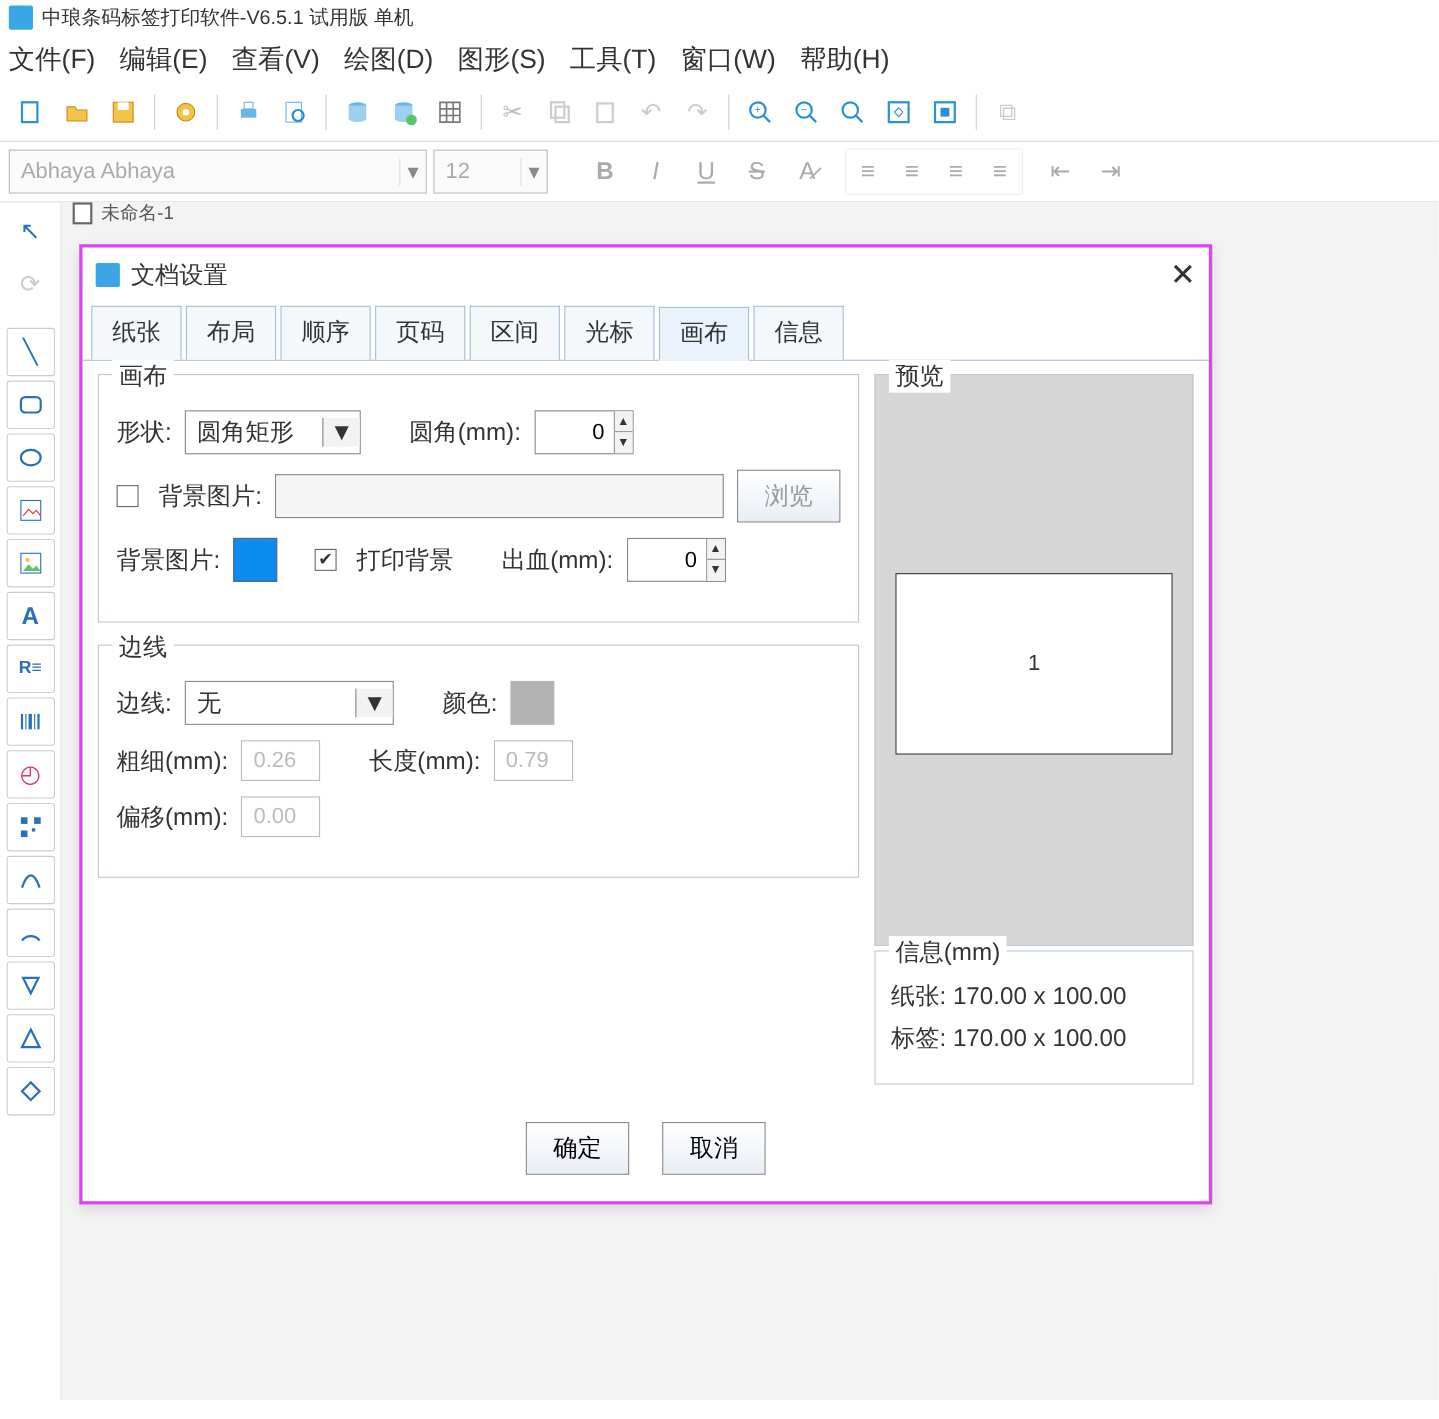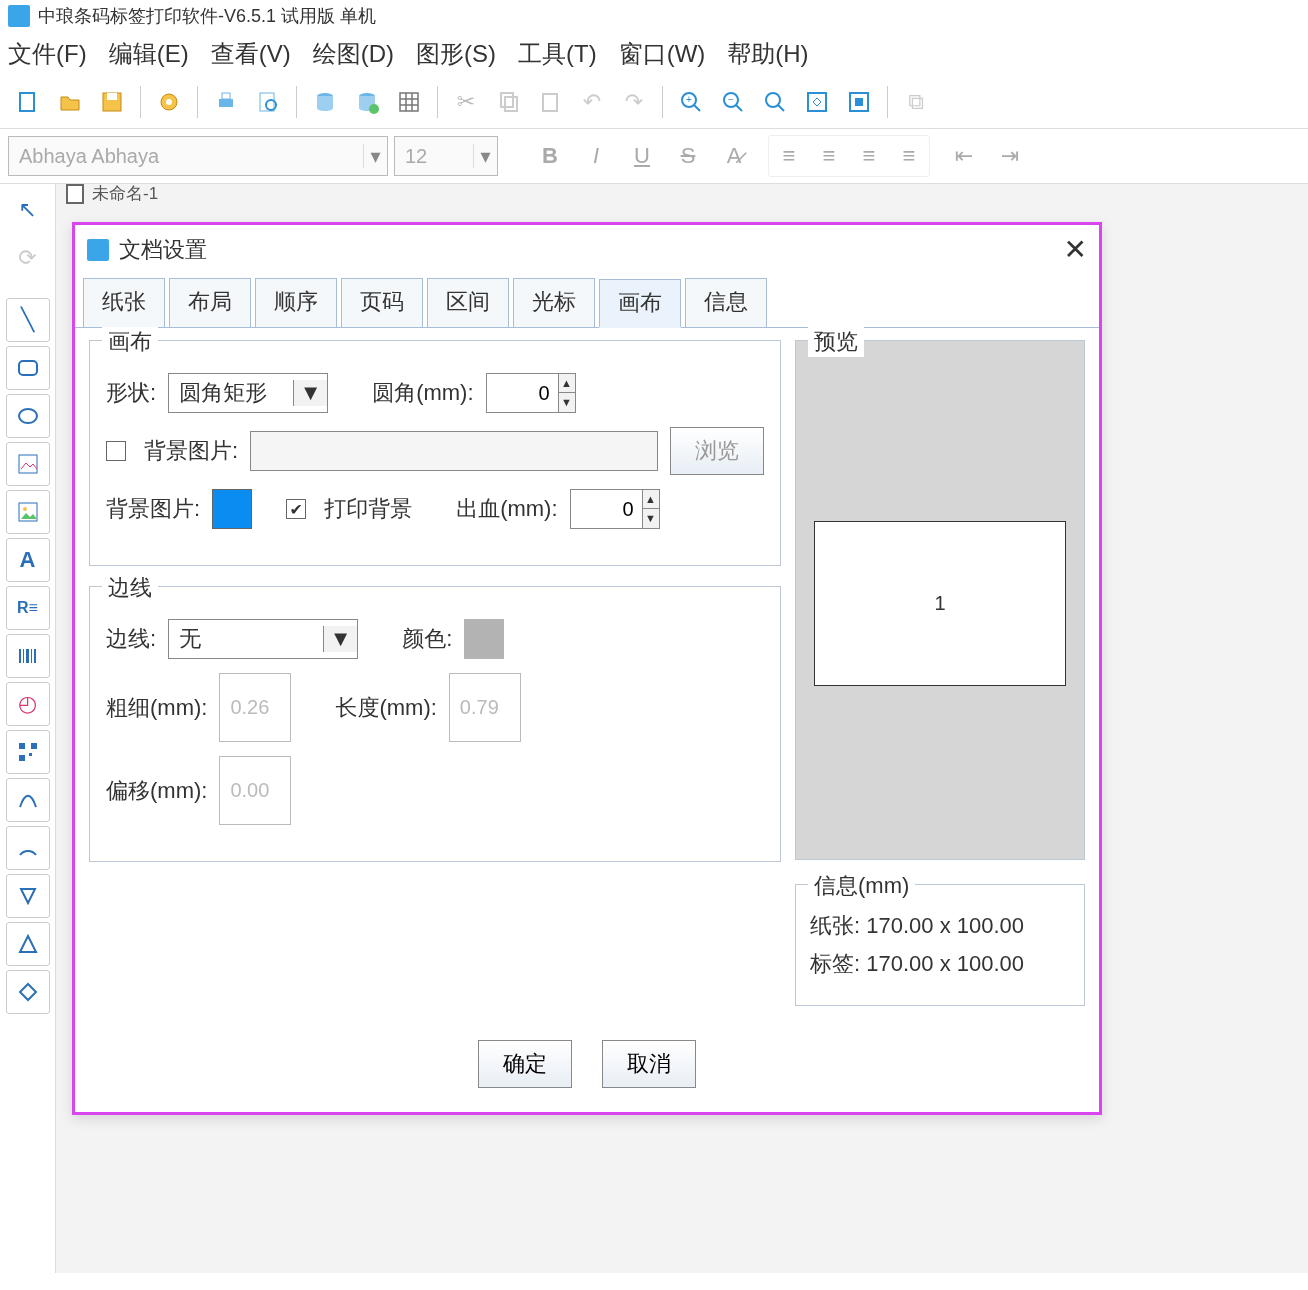--- a/index.html
+++ b/index.html
@@ -63,27 +63,27 @@
 .numbox input, .select input { border: none; outline: none; font-size: 20px; width: 100%; padding: 0 8px; text-align: right; background: transparent; }
 .spinners { width: 22px; display: flex; flex-direction: column; border-left: 1px solid #888; }
 .spinners div { height: 19px; text-align: center; font-size: 11px; line-height: 19px; border-bottom: 1px solid #888; background: #f2f2f2; }
 .spinners div:last-child { border-bottom: none; }
 .checkbox { width: 20px; height: 20px; border: 1px solid #666; display: inline-flex; align-items: center; justify-content: center; font-size: 16px; margin-right: 6px; }
 .color-sw { width: 40px; height: 40px; border: 1px solid #666; }
 .btn { border: 1px solid #888; padding: 8px 24px; font-size: 22px; background: linear-gradient(#fff,#e8eef5); }
 .btn.disabled { color: #999; }
 .textfield { border: 1px solid #888; height: 40px; flex: 1; background: #fff; }
 .textfield.disabled { background: #f5f5f5; }
-.num-disabled { border: 1px solid #bbb; color: #bbb; padding: 22px 10px; font-size: 20px; width: 72px; text-align: left; }
+.num-disabled { border: 1px solid #bbb; color: #bbb; padding: 6px 10px; font-size: 20px; width: 72px; text-align: left; }
 
 .preview-box { border: 1px solid #bcc8d6; height: 520px; position: relative; padding: 12px; background: #d6d6d6; }
 .preview-box .plegend { position: absolute; top: -14px; left: 12px; background: #fff; padding: 0 6px; font-size: 22px; }
 .preview-label { position: absolute; left: 18px; right: 18px; top: 180px; height: 165px; background: #fff; border: 1px solid #333; display: flex; align-items: center; justify-content: center; font-size: 20px; }
 
-.info-box { border: 1px solid #bcc8d6; padding: 18px 14px; margin-top: 24px; position: relative; font-size: 22px; }
+.info-box { border: 1px solid #bcc8d6; padding: 18px 14px; margin-top: 4px; position: relative; font-size: 22px; }
 .info-box .ilegend { position: absolute; top: -14px; left: 12px; background: #fff; padding: 0 6px; }
 .info-box div { margin: 8px 0; }
 
 .dlg-buttons { display: flex; justify-content: center; gap: 30px; padding: 14px 0 24px 0; }
 
 
 .ic { width: 24px; height: 24px; display: block; }
 </style>
 </head>
 <body>

